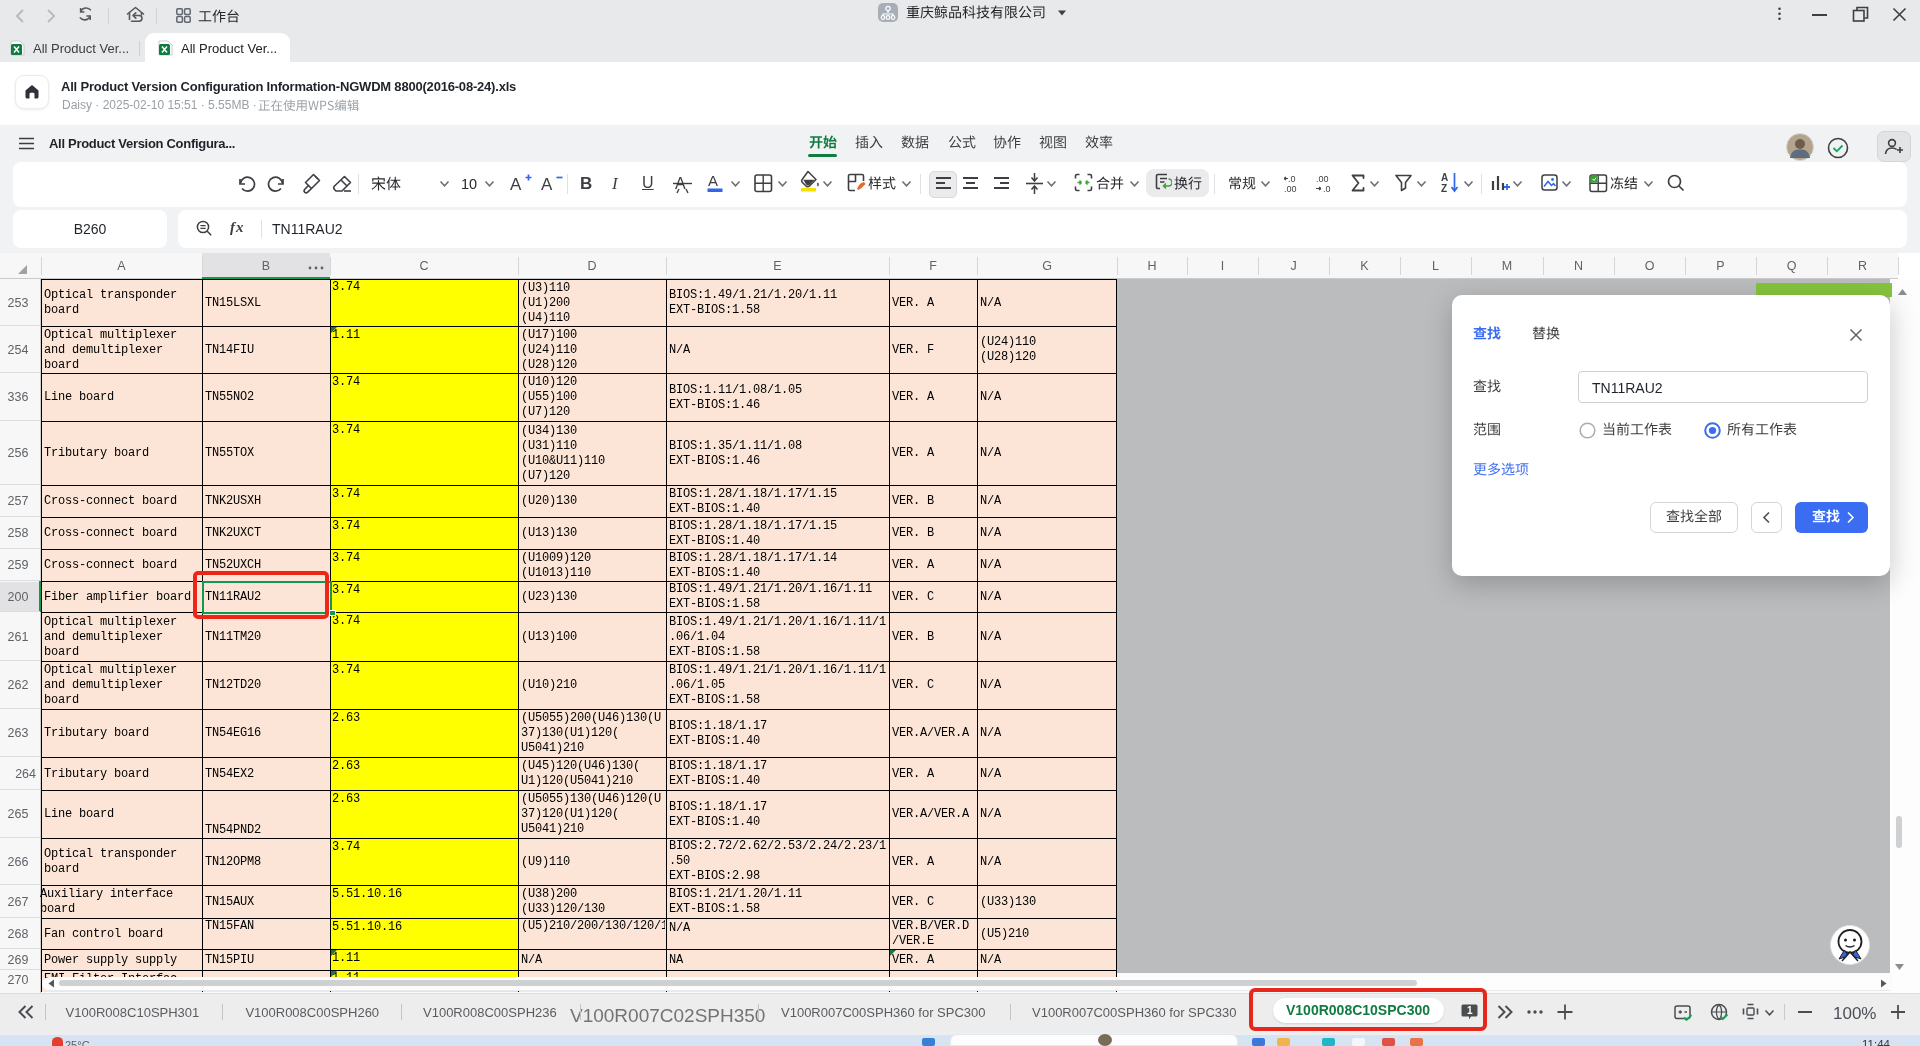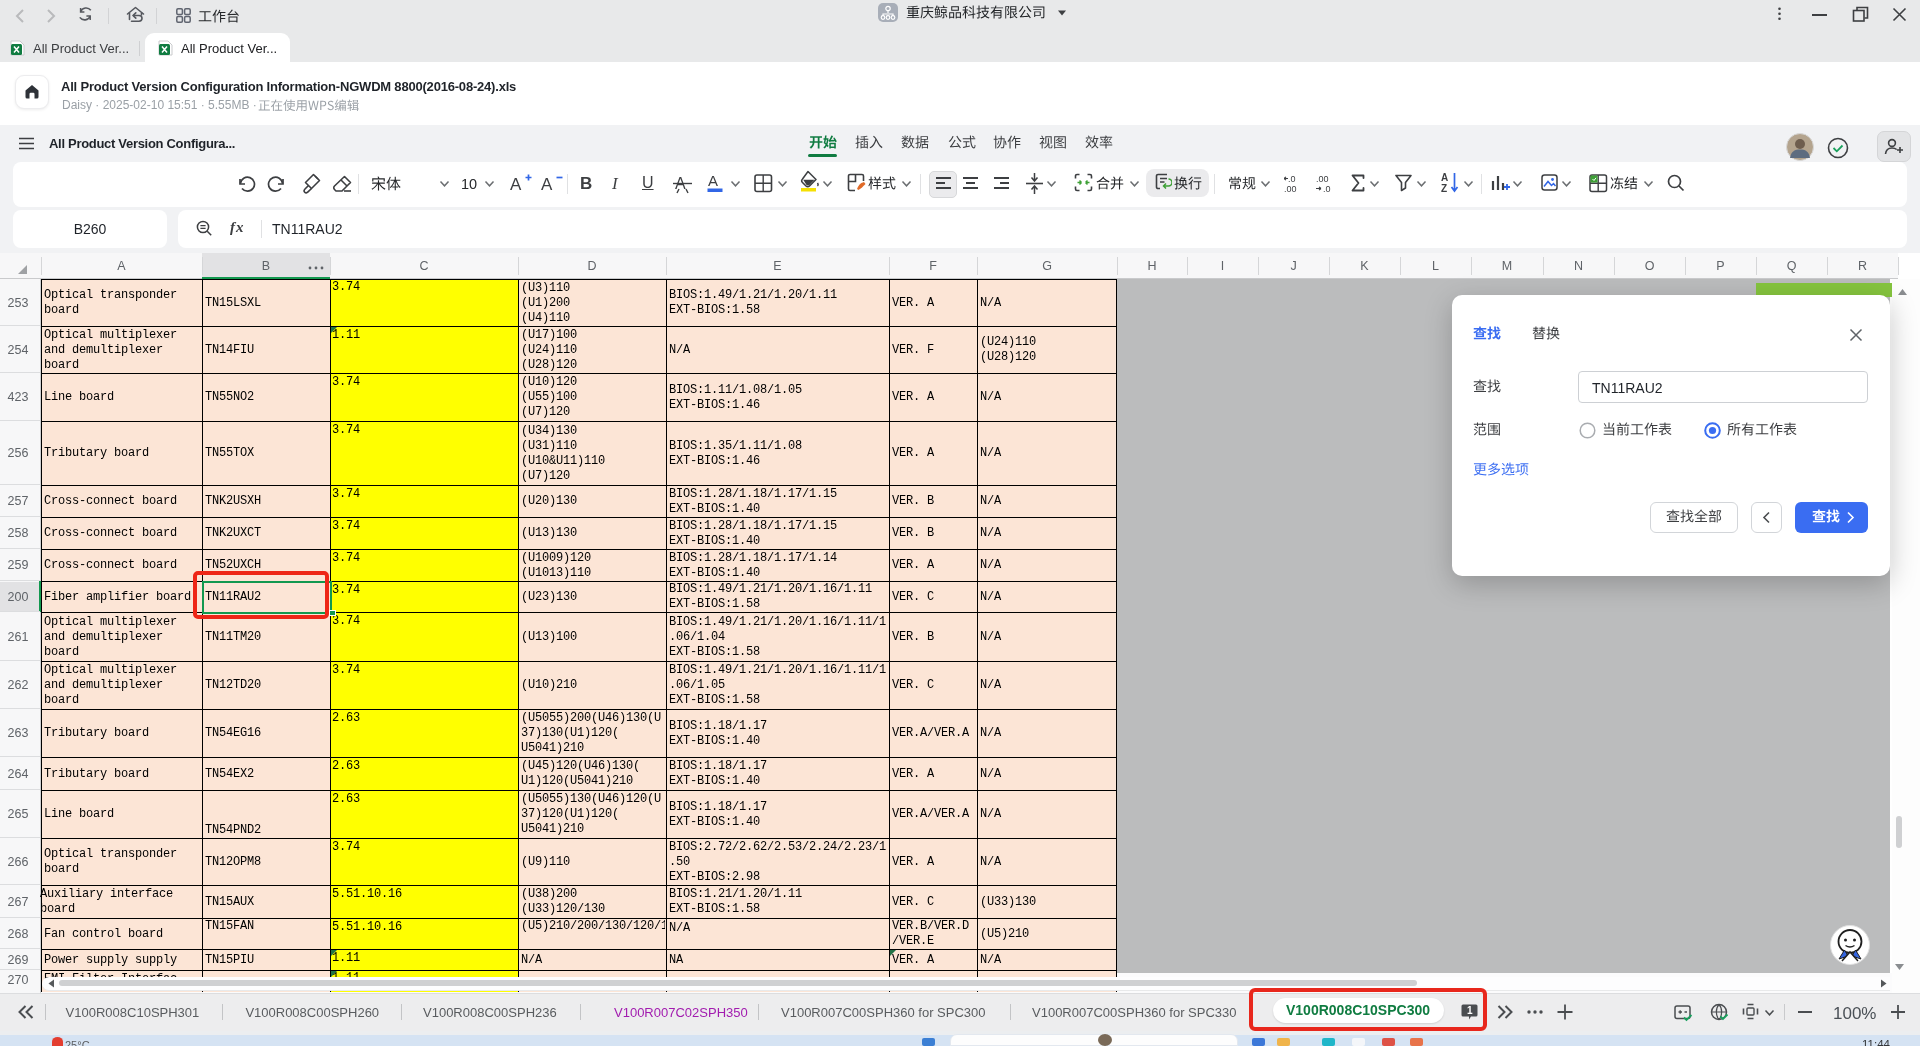--- a/index.html
+++ b/index.html
@@ -476,41 +476,41 @@
       <circle cx="8" cy="3" r="1.4" fill="#5f6368"></circle>
       <circle cx="14" cy="3" r="1.4" fill="#5f6368"></circle>
     </svg>
 <div style="position:absolute;left:0;top:279px;width:41px;height:714px;background:#f7f7f8"></div>
 <div style="position:absolute;left:40px;top:279px;width:1px;height:714px;background:#cfd0d2"></div>
 <div style="position:absolute;left:0;top:325px;width:40px;height:1px;background:#dcdddf"></div>
 <div style="position:absolute;left:0;top:295.5px;width:36px;height:14px;font-size:12.5px;color:#5f6368;text-align:center">253</div>
 <div style="position:absolute;left:0;top:372px;width:40px;height:1px;background:#dcdddf"></div>
 <div style="position:absolute;left:0;top:342.5px;width:36px;height:14px;font-size:12.5px;color:#5f6368;text-align:center">254</div>
 <div style="position:absolute;left:0;top:420px;width:40px;height:1px;background:#dcdddf"></div>
-<div style="position:absolute;left:0;top:390.0px;width:36px;height:14px;font-size:12.5px;color:#5f6368;text-align:center">423</div>
+<div style="position:absolute;left:0;top:390.0px;width:36px;height:14px;font-size:12.5px;color:#5f6368;text-align:center">336</div>
 <div style="position:absolute;left:0;top:484px;width:40px;height:1px;background:#dcdddf"></div>
 <div style="position:absolute;left:0;top:446.0px;width:36px;height:14px;font-size:12.5px;color:#5f6368;text-align:center">256</div>
 <div style="position:absolute;left:0;top:516px;width:40px;height:1px;background:#dcdddf"></div>
 <div style="position:absolute;left:0;top:494.0px;width:36px;height:14px;font-size:12.5px;color:#5f6368;text-align:center">257</div>
 <div style="position:absolute;left:0;top:548px;width:40px;height:1px;background:#dcdddf"></div>
 <div style="position:absolute;left:0;top:526.0px;width:36px;height:14px;font-size:12.5px;color:#5f6368;text-align:center">258</div>
 <div style="position:absolute;left:0;top:580px;width:40px;height:1px;background:#dcdddf"></div>
 <div style="position:absolute;left:0;top:558.0px;width:36px;height:14px;font-size:12.5px;color:#5f6368;text-align:center">259</div>
 <div style="position:absolute;left:0;top:582px;width:40px;height:30px;background:#e2e2e4"></div>
 <div style="position:absolute;left:38.5px;top:581px;width:2.5px;height:31px;background:#12984f"></div>
 <div style="position:absolute;left:0;top:611px;width:40px;height:1px;background:#dcdddf"></div>
 <div style="position:absolute;left:0;top:589.5px;width:36px;height:14px;font-size:12.5px;color:#5f6368;text-align:center">200</div>
 <div style="position:absolute;left:0;top:660px;width:40px;height:1px;background:#dcdddf"></div>
 <div style="position:absolute;left:0;top:629.5px;width:36px;height:14px;font-size:12.5px;color:#5f6368;text-align:center">261</div>
 <div style="position:absolute;left:0;top:708px;width:40px;height:1px;background:#dcdddf"></div>
 <div style="position:absolute;left:0;top:678.0px;width:36px;height:14px;font-size:12.5px;color:#5f6368;text-align:center">262</div>
 <div style="position:absolute;left:0;top:756px;width:40px;height:1px;background:#dcdddf"></div>
 <div style="position:absolute;left:0;top:726.0px;width:36px;height:14px;font-size:12.5px;color:#5f6368;text-align:center">263</div>
 <div style="position:absolute;left:0;top:789px;width:40px;height:1px;background:#dcdddf"></div>
-<div style="position:absolute;left:0;top:766.5px;width:36px;height:14px;font-size:12.5px;color:#5f6368;text-align:center">264</div>
+<div style="position:absolute;left:0;top:766.5px;width:36px;height:14px;font-size:12.5px;color:#5f6368;text-align:right">264</div>
 <div style="position:absolute;left:0;top:837px;width:40px;height:1px;background:#dcdddf"></div>
 <div style="position:absolute;left:0;top:807.0px;width:36px;height:14px;font-size:12.5px;color:#5f6368;text-align:center">265</div>
 <div style="position:absolute;left:0;top:884px;width:40px;height:1px;background:#dcdddf"></div>
 <div style="position:absolute;left:0;top:854.5px;width:36px;height:14px;font-size:12.5px;color:#5f6368;text-align:center">266</div>
 <div style="position:absolute;left:0;top:917px;width:40px;height:1px;background:#dcdddf"></div>
 <div style="position:absolute;left:0;top:894.5px;width:36px;height:14px;font-size:12.5px;color:#5f6368;text-align:center">267</div>
 <div style="position:absolute;left:0;top:948px;width:40px;height:1px;background:#dcdddf"></div>
 <div style="position:absolute;left:0;top:926.5px;width:36px;height:14px;font-size:12.5px;color:#5f6368;text-align:center">268</div>
 <div style="position:absolute;left:0;top:969px;width:40px;height:1px;background:#dcdddf"></div>
 <div style="position:absolute;left:0;top:952.5px;width:36px;height:14px;font-size:12.5px;color:#5f6368;text-align:center">269</div>
@@ -835,21 +835,21 @@
       <div class="mono">Optical transponder
 board</div>
     </div>
 <div style="position:absolute;left:205px;top:839px;width:124px;height:46px;display:flex;align-items:center;overflow:hidden">
       <div class="mono">TN12OPM8</div>
     </div>
 <div style="position:absolute;left:332px;top:841px;width:185px;height:14px;font-family:'Liberation Mono',monospace;font-size:12px;line-height:13px;color:#000;white-space:pre;letter-spacing:-0.2px">3.74</div>
 <div style="position:absolute;left:521px;top:839px;width:144px;height:46px;display:flex;align-items:center;overflow:hidden">
       <div class="mono">(U9)110</div>
     </div>
-<div style="position:absolute;left:669px;top:839px;width:219px;height:46px;display:flex;align-items:center;overflow:hidden">
+<div style="position:absolute;left:669px;top:839px;width:219px;height:46px;display:flex;overflow:hidden">
       <div class="mono">BIOS:2.72/2.62/2.53/2.24/2.23/1
 .50
 EXT-BIOS:2.98</div>
     </div>
 <div style="position:absolute;left:892px;top:839px;width:84px;height:46px;display:flex;align-items:center;overflow:hidden">
       <div class="mono">VER. A</div>
     </div>
 <div style="position:absolute;left:980px;top:839px;width:136px;height:46px;display:flex;align-items:center;overflow:hidden">
       <div class="mono">N/A</div>
     </div>
@@ -1056,21 +1056,21 @@
       <path d="M31 34 L25.5 25 L22 31 Z" fill="#3465e0" stroke="#1f1f1f" stroke-width="1"></path>
       <path d="M12 36 L20 27 L28 36" stroke="#1f1f1f" stroke-width="1.5" fill="#fff"></path>
     </svg>
 <div style="position:absolute;left:0;top:993px;width:1920px;height:38px;background:#ededee;border-top:1px solid #dcdddf"></div>
 <svg class="abs" style="left:17px;top:1004px" width="18" height="16">
       <path d="M8.5 2 L2.5 8 L8.5 14 M15.5 2 L9.5 8 L15.5 14" stroke="#4a4d50" stroke-width="2" fill="none"></path>
     </svg>
 <div style="position:absolute;left:65.6px;top:1005px;font-size:13px;color:#595c5f;white-space:nowrap">V100R008C10SPH301</div>
 <div style="position:absolute;left:245.4px;top:1005px;font-size:13px;color:#595c5f;white-space:nowrap">V100R008C00SPH260</div>
 <div style="position:absolute;left:423.0px;top:1005px;font-size:13px;color:#595c5f;white-space:nowrap">V100R008C00SPH236</div>
-<div style="position:absolute;left:614px;top:1005px;font-size:13px;color:#a21caf;white-space:nowrap">V100R007C02SPH350</div>
+<div style="position:absolute;left:570px;top:1005px;font-size:19px;color:#737373;white-space:nowrap">V100R007C02SPH350</div>
 <div style="position:absolute;left:781.0px;top:1005px;font-size:13px;color:#595c5f;white-space:nowrap">V100R007C00SPH360 for SPC300</div>
 <div style="position:absolute;left:1032.0px;top:1005px;font-size:13px;color:#595c5f;white-space:nowrap">V100R007C00SPH360 for SPC330</div>
 <div style="position:absolute;left:44.5px;top:1004px;width:1px;height:16px;background:#c3c4c6"></div>
 <div style="position:absolute;left:222.0px;top:1004px;width:1px;height:16px;background:#c3c4c6"></div>
 <div style="position:absolute;left:401.0px;top:1004px;width:1px;height:16px;background:#c3c4c6"></div>
 <div style="position:absolute;left:580.0px;top:1004px;width:1px;height:16px;background:#c3c4c6"></div>
 <div style="position:absolute;left:758.0px;top:1004px;width:1px;height:16px;background:#c3c4c6"></div>
 <div style="position:absolute;left:1010.0px;top:1004px;width:1px;height:16px;background:#c3c4c6"></div>
 <div style="position:absolute;left:1272.5px;top:997.5px;width:171px;height:25px;background:#fff;border-radius:12.5px;box-shadow:0 1px 2px rgba(0,0,0,.12)"></div>
 <div style="position:absolute;left:1272.5px;top:1002px;width:171px;text-align:center;font-size:14px;font-weight:700;color:#107c41">V100R008C10SPC300</div>

